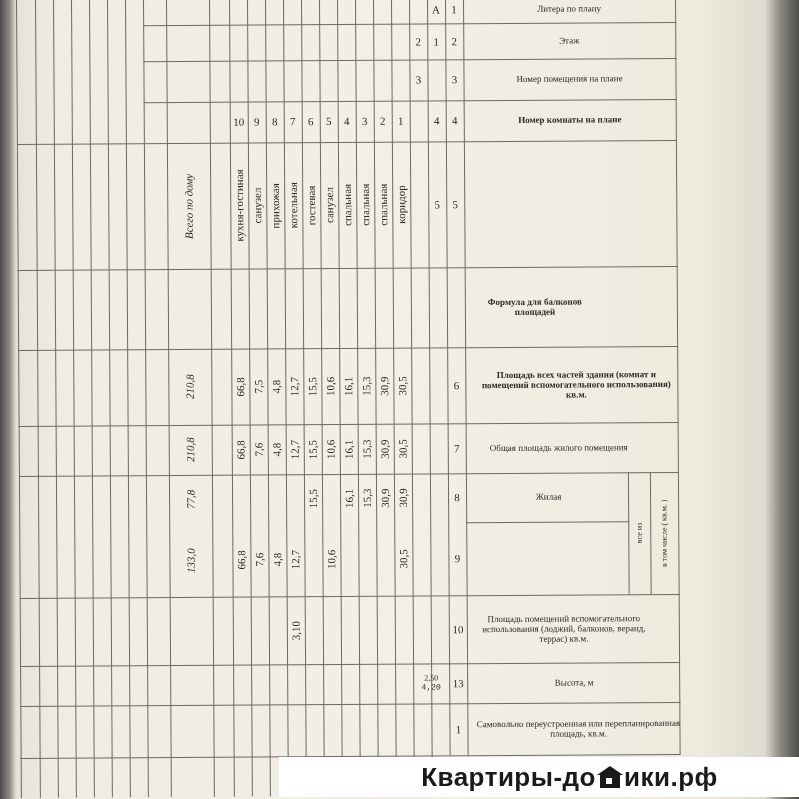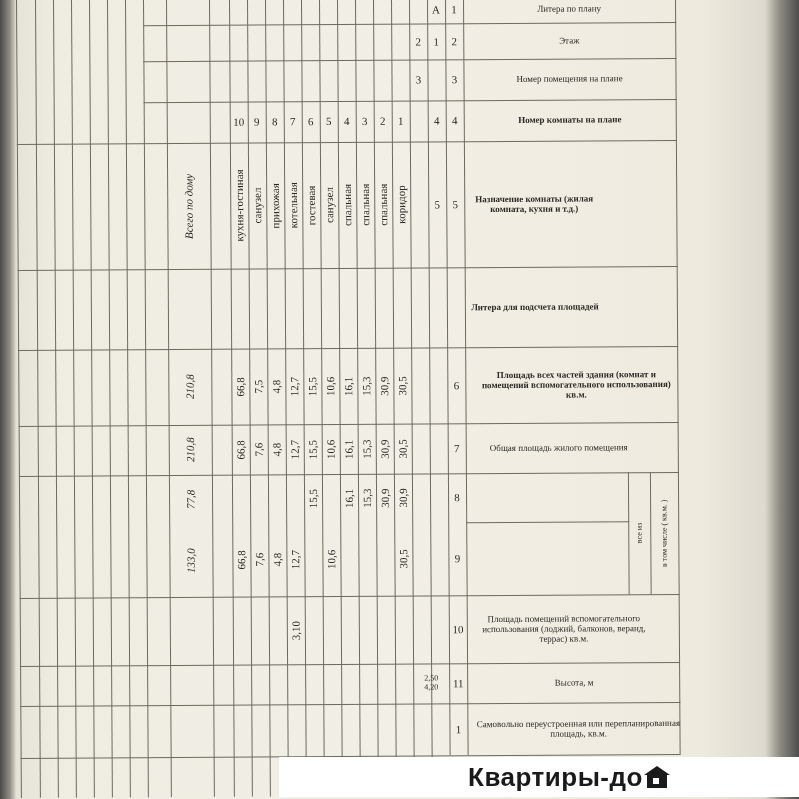--- a/index.html
+++ b/index.html
@@ -152,38 +152,38 @@
     <div class="cell" style="left:429px;top:0px;width:18px;height:28px;">1</div>
     <div class="cell" style="left:429px;top:28px;width:18px;height:36px;">2</div>
     <div class="cell" style="left:429px;top:64px;width:18px;height:41px;">3</div>
     <div class="cell" style="left:429px;top:105px;width:18px;height:41px;">4</div>
     <div class="cell" style="left:429px;top:146px;width:18px;height:126px;">5</div>
     <div class="cell" style="left:429px;top:352px;width:18px;height:76px;">6</div>
     <div class="cell" style="left:429px;top:428px;width:18px;height:50px;">7</div>
     <div class="cell" style="left:429px;top:478px;width:18px;height:49px;">8</div>
     <div class="cell" style="left:429px;top:527px;width:18px;height:73px;">9</div>
     <div class="cell" style="left:429px;top:600px;width:18px;height:68px;">10</div>
-    <div class="cell" style="left:429px;top:668px;width:18px;height:40px;">11</div>
+    <div class="cell" style="left:429px;top:668px;width:18px;height:40px;">13</div>
     <div class="cell" style="left:429px;top:708px;width:18px;height:52px;">1</div>
 
     <div class="cell" style="left:411px;top:0px;width:18px;height:28px;">А</div>
     <div class="cell" style="left:411px;top:28px;width:18px;height:36px;">1</div>
     <div class="cell" style="left:393px;top:28px;width:18px;height:36px;">2</div>
     <div class="cell" style="left:393px;top:64px;width:18px;height:41px;">3</div>
     <div class="cell" style="left:411px;top:105px;width:18px;height:41px;">4</div>
     <div class="cell" style="left:411px;top:146px;width:18px;height:126px;">5</div>
 
     <div class="cell small" style="left:447px;top:0px;width:212px;height:28px;">Литера по плану</div>
     <div class="cell small" style="left:447px;top:28px;width:212px;height:36px;">Этаж</div>
     <div class="cell small" style="left:447px;top:64px;width:212px;height:41px;">Номер помещения на плане</div>
     <div class="cell small bold" style="left:447px;top:105px;width:212px;height:41px;">Номер комнаты на плане</div>
-    <div class="cell small bold" style="left:452px;top:146px;width:130px;height:126px;">Назначение комнаты (жилая комната, кухня и т.д.)</div>
-    <div class="cell small bold" style="left:452px;top:272px;width:130px;height:80px;">Литера для подсчета площадей</div>
+    <div class="cell small bold" style="left:452px;top:272px;width:130px;height:80px;">Формула для балконов площадей</div>
     <div class="cell small bold" style="left:450px;top:352px;width:208px;height:76px;padding:0 4px;">Площадь всех частей здания (комнат и помещений вспомогательного использования) кв.м.</div>
     <div class="cell small" style="left:450px;top:428px;width:180px;height:50px;">Общая площадь жилого помещения</div>
+    <div class="cell small" style="left:450px;top:478px;width:159px;height:49px;">Жилая</div>
     <div class="cell small" style="left:450px;top:600px;width:180px;height:68px;padding:0 4px;">Площадь помещений вспомогательного использования (лоджий, балконов, веранд, террас) кв.м.</div>
     <div class="cell small" style="left:450px;top:668px;width:208px;height:40px;">Высота, м</div>
     <div class="cell small" style="left:450px;top:708px;width:208px;height:52px;padding:0 4px;">Самовольно переустроенная или перепланированная площадь, кв.м.</div>
 
     <div class="cell xsmall vertwrap" style="left:631px;top:478px;width:28px;height:122px;">в том числе ( кв.м. )</div>
     <div class="cell xsmall vertwrap" style="left:609px;top:478px;width:22px;height:122px;">все из</div>
 
     <div class="cell" style="left:375px;top:105px;width:18px;height:41px;">1</div>
     <div class="cell" style="left:357px;top:105px;width:18px;height:41px;">2</div>
     <div class="cell" style="left:339px;top:105px;width:18px;height:41px;">3</div>
@@ -244,29 +244,30 @@
     <div class="cell vert" style="left:267px;top:527px;width:18px;height:73px;">12,7</div>
     <div class="cell vert" style="left:249px;top:527px;width:18px;height:73px;">4,8</div>
     <div class="cell vert" style="left:231px;top:527px;width:18px;height:73px;">7,6</div>
     <div class="cell vert" style="left:213px;top:527px;width:18px;height:73px;">66,8</div>
     <div class="cell vert ital" style="left:150px;top:527px;width:43px;height:73px;">133,0</div>
 
     <div class="cell vert" style="left:267px;top:600px;width:18px;height:68px;">3,10</div>
 
     <div class="cell xsmall" style="left:393px;top:668px;width:36px;height:40px;flex-direction:column;">
       <span style="display:block;">2,50</span>
-      <span style="display:block;">4,20</span>
+      <span style="display:block;font-family:Liberation Mono, monospace;">4,20</span>
     </div>
 
   </div>
 
 
   <div id="wm">
     <span>Квартиры-до</span>
     <span class="housewrap">
       <span class="house">
           <span class="roof"></span>
           <span class="body"></span>
           <span class="win"></span>
         </span>
     </span>
+    <span>ики.рф</span>
   </div>
 </div>
 
 </body></html>

